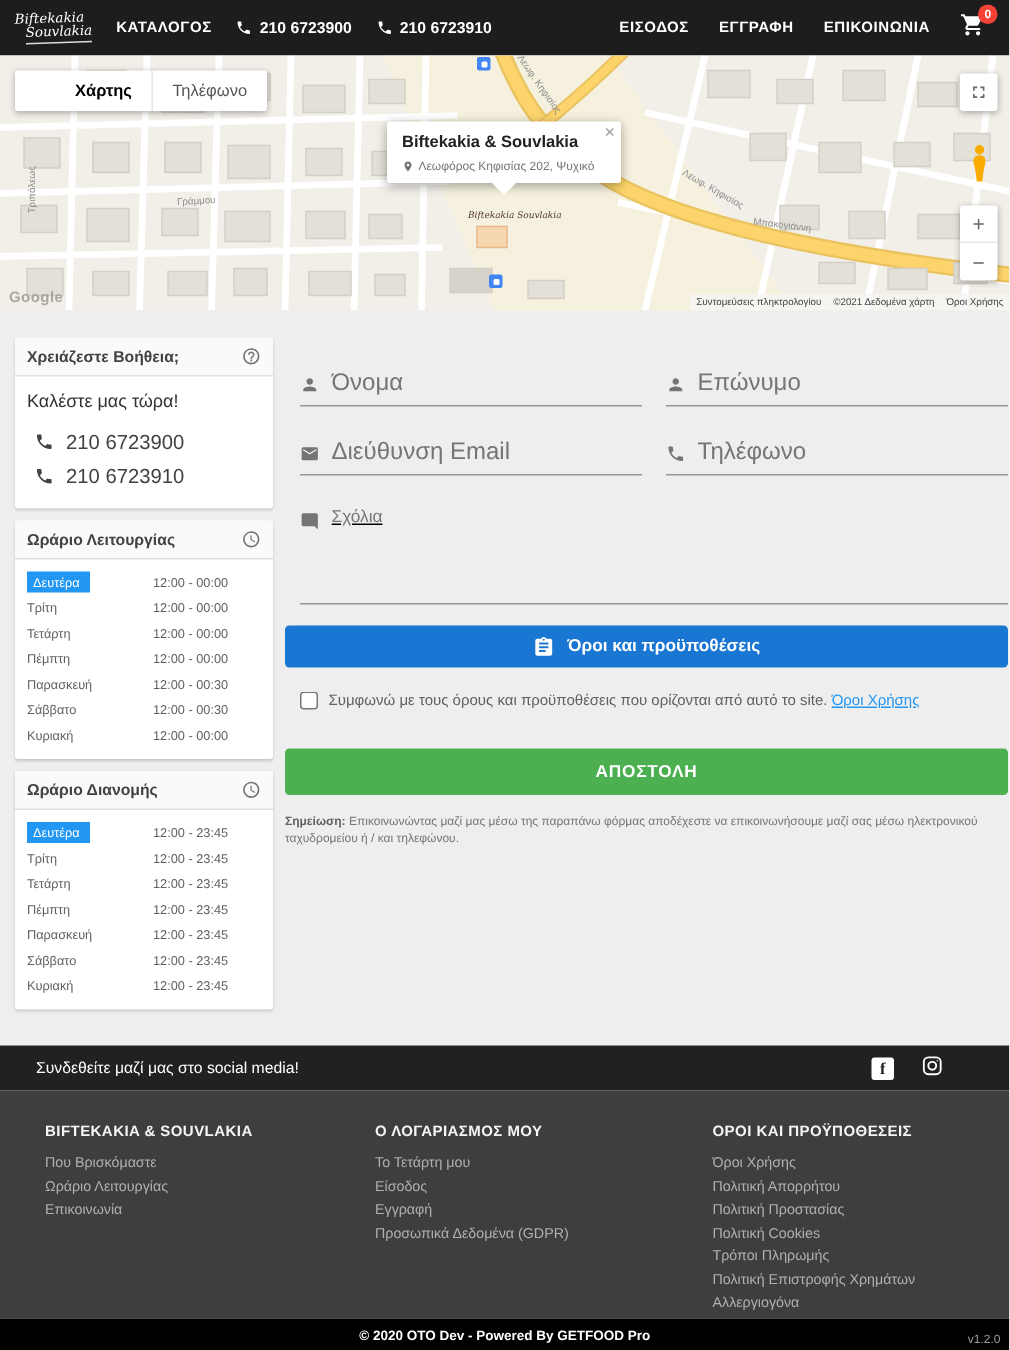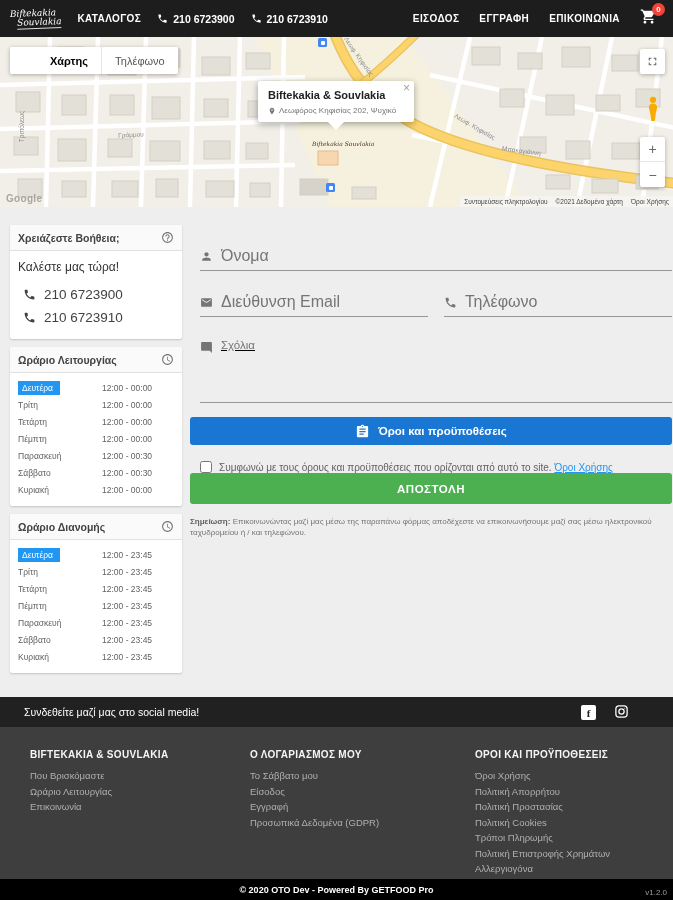--- a/index.html
+++ b/index.html
@@ -79,21 +79,21 @@
   .field input { flex:1; border:0; outline:none; background:transparent; font-size:16px; color:#424242; font-family:inherit; }
   .field input::placeholder { color:#757575; }
   .field-area { align-items:flex-start; height:64px;text-decoration:underline; }
   .field-area svg { margin-top:2px; }
   .field-area textarea { flex:1; border:0; outline:none; background:transparent; resize:none; height:100%; font-size:11.5px; color:#424242; font-family:inherit; }
   .field-area textarea::placeholder { color:#757575; }
   .terms-bar { margin-top:14px;justify-content:center; }
   .check-row { display:flex; align-items:center; gap:7px; margin-top:16px; padding-left:10px; font-size:10px; color:#616161; }
   .check-row input { width:12px; height:12px; cursor:pointer; }
   .terms-link { color:#2196f3; text-decoration:underline; cursor:pointer; }
-  .submit-btn { height:31px; border:0; border-radius:3px; background:#4caf50; color:#fff; font-weight:bold; font-size:11.5px; font-family:inherit; letter-spacing:.5px; cursor:pointer; }
+  .submit-btn { margin-top:26px; height:31px; border:0; border-radius:3px; background:#4caf50; color:#fff; font-weight:bold; font-size:11.5px; font-family:inherit; letter-spacing:.5px; cursor:pointer; }
   .note { margin-top:12px; font-size:8px; color:#757575; line-height:11px; }
   .note b { color:#616161; }
 
   
   .social-bar { height:30px; background:#212121; display:flex; align-items:center; padding:0 24px; color:#fff; font-size:10.5px; }
   .social-icons { margin-left:auto; display:flex; align-items:center; gap:18px; margin-right:20px; }
   .fb-icon { width:15px; height:15px; background:#fff; border-radius:2px; color:#212121; font-weight:bold; font-size:11px; display:flex; align-items:flex-end; justify-content:center; font-family:"Liberation Serif", serif; cursor:pointer; line-height:13px; }
   .ig-icon { cursor:pointer; } .ig-icon svg { width:15px; height:15px; stroke:#fff; fill:none; stroke-width:2; }
   .footer-main { height:152px; background:#3e3e3e; display:flex; padding:22px 0 0 30px; }
   .fcol { display:flex; flex-direction:column; }
@@ -371,20 +371,26 @@
 
     <div class="main">
 
       <div class="form-row">
         <div class="field">
           <svg viewBox="0 0 24 24">
               <path d="M12 12c2.21 0 4-1.79 4-4s-1.79-4-4-4-4 1.79-4 4 1.79 4 4 4zm0 2c-2.67 0-8 1.34-8 4v2h16v-2c0-2.66-5.33-4-8-4z"></path>
             </svg>
           <input type="text" placeholder="Όνομα" style="">
         </div>
+        <div class="field">
+          <svg viewBox="0 0 24 24">
+              <path d="M12 12c2.21 0 4-1.79 4-4s-1.79-4-4-4-4 1.79-4 4 1.79 4 4 4zm0 2c-2.67 0-8 1.34-8 4v2h16v-2c0-2.66-5.33-4-8-4z"></path>
+            </svg>
+          <input type="text" placeholder="Επώνυμο" style="">
+        </div>
       </div>
 
       <div class="form-row">
         <div class="field">
           <svg viewBox="0 0 24 24">
               <path d="M20 4H4c-1.1 0-1.99.9-1.99 2L2 18c0 1.1.9 2 2 2h16c1.1 0 2-.9 2-2V6c0-1.1-.9-2-2-2zm0 4l-8 5-8-5V6l8 5 8-5v2z"></path>
             </svg>
           <input type="text" placeholder="Διεύθυνση Email" style="">
         </div>
         <div class="field">
@@ -441,21 +447,21 @@
 
   <div class="footer-main">
       <div class="fcol">
         <div class="fhead">BIFTEKAKIA &amp; SOUVLAKIA</div>
         <a class="flink">Που Βρισκόμαστε</a>
         <a class="flink">Ωράριο Λειτουργίας</a>
         <a class="flink">Επικοινωνία</a>
       </div>
       <div class="fcol">
         <div class="fhead">Ο ΛΟΓΑΡΙΑΣΜΟΣ ΜΟΥ</div>
-        <a class="flink">Το Σάββατο μου</a>
+        <a class="flink">Το Τετάρτη μου</a>
         <a class="flink">Είσοδος</a>
         <a class="flink">Εγγραφή</a>
         <a class="flink">Προσωπικά Δεδομένα (GDPR)</a>
       </div>
       <div class="fcol">
         <div class="fhead">ΟΡΟΙ ΚΑΙ ΠΡΟΫΠΟΘΕΣΕΙΣ</div>
         <a class="flink">Όροι Χρήσης</a>
         <a class="flink">Πολιτική Απορρήτου</a>
         <a class="flink">Πολιτική Προστασίας</a>
         <a class="flink">Πολιτική Cookies</a>

